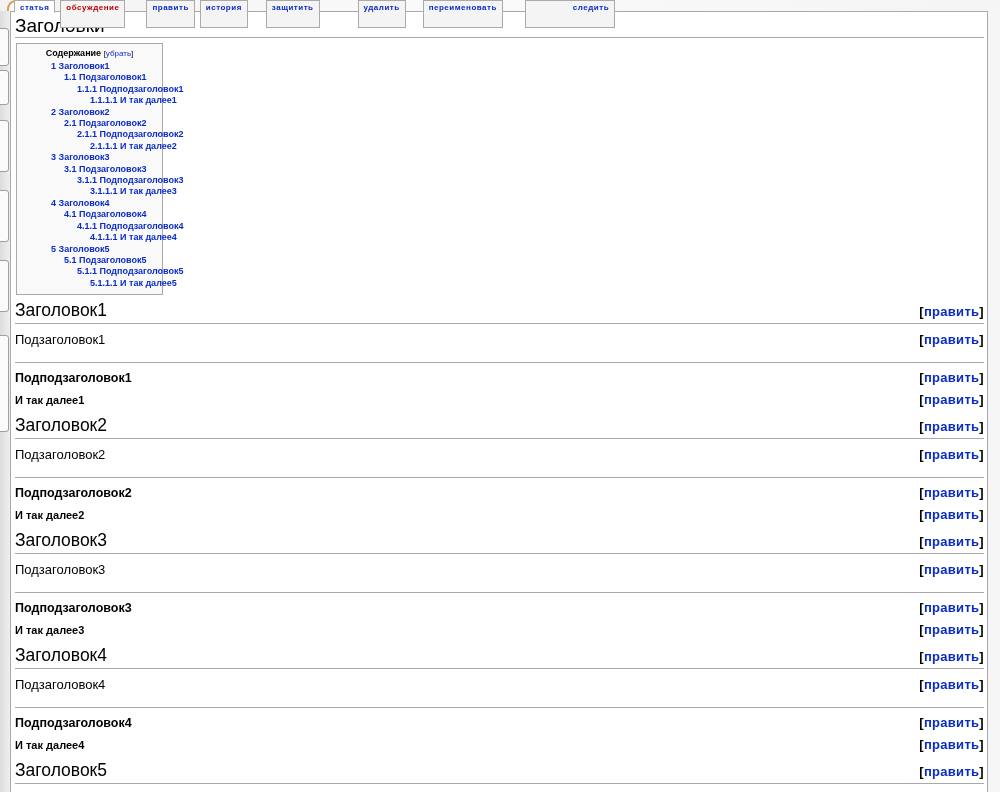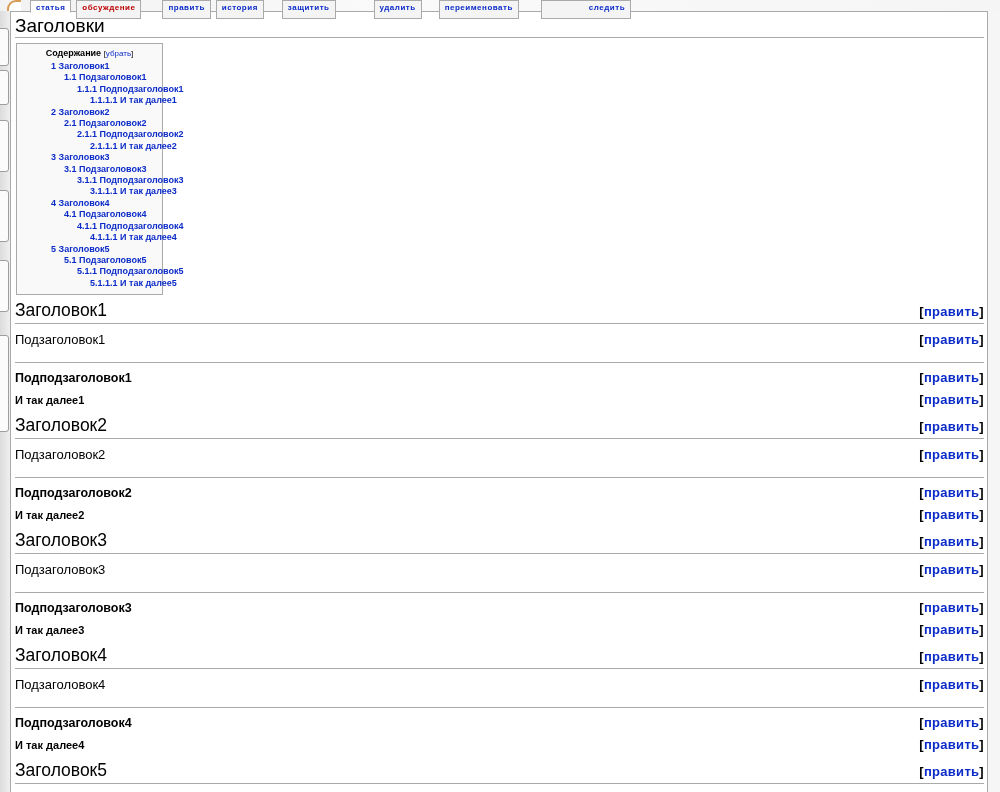--- a/index.html
+++ b/index.html
@@ -21,26 +21,26 @@
     background:linear-gradient(to right,#dcdcdc,#efefef);}
   .frag{position:absolute;left:-6px;width:13px;background:#fbfbfb;
     border:1px solid #9e9e9e;border-radius:3px;}
   
   .content{position:absolute;left:10px;top:11px;width:978px;height:781px;
     box-sizing:border-box;background:#fff;
     border:1px solid var(--border-gray);border-bottom:none;
     padding:4px 3px 0 4px;}
   
   .tabs{position:absolute;left:14px;top:0;height:12px;white-space:nowrap;z-index:3;}
-  .tab{display:inline-block;box-sizing:border-box;height:19px;
+  .tab{display:inline-block;box-sizing:border-box;height:28px;
     font-size:8px;font-weight:bold;letter-spacing:.5px;
     padding:2px 5px 0 5px;margin-left:5px;
     background:#f4f4f4;border:1px solid var(--border-gray);
     color:var(--link-blue);cursor:pointer;vertical-align:top;}
-  .tab:first-child{margin-left:16px;text-align:right;}
+  .tab:first-child{margin-left:0;text-align:right;}
   .tab.active{background:#fff;border-bottom:1px solid #fff;height:13px;}
   .tab.red{color:var(--new-link-red);}
   .tab:nth-child(3){margin-left:21px;}
   .tab:nth-child(5){margin-left:18px;}
   .tab:nth-child(6){margin-left:38px;}
   .tab:nth-child(7){margin-left:17px;}
   .tab:nth-child(8){margin-left:22px;padding-left:47px;}
   
   .firstHeading{font-size:19px;line-height:20px;font-weight:normal;color:#000;
     margin:0;padding-bottom:1px;border-bottom:1px solid var(--border-gray);}

